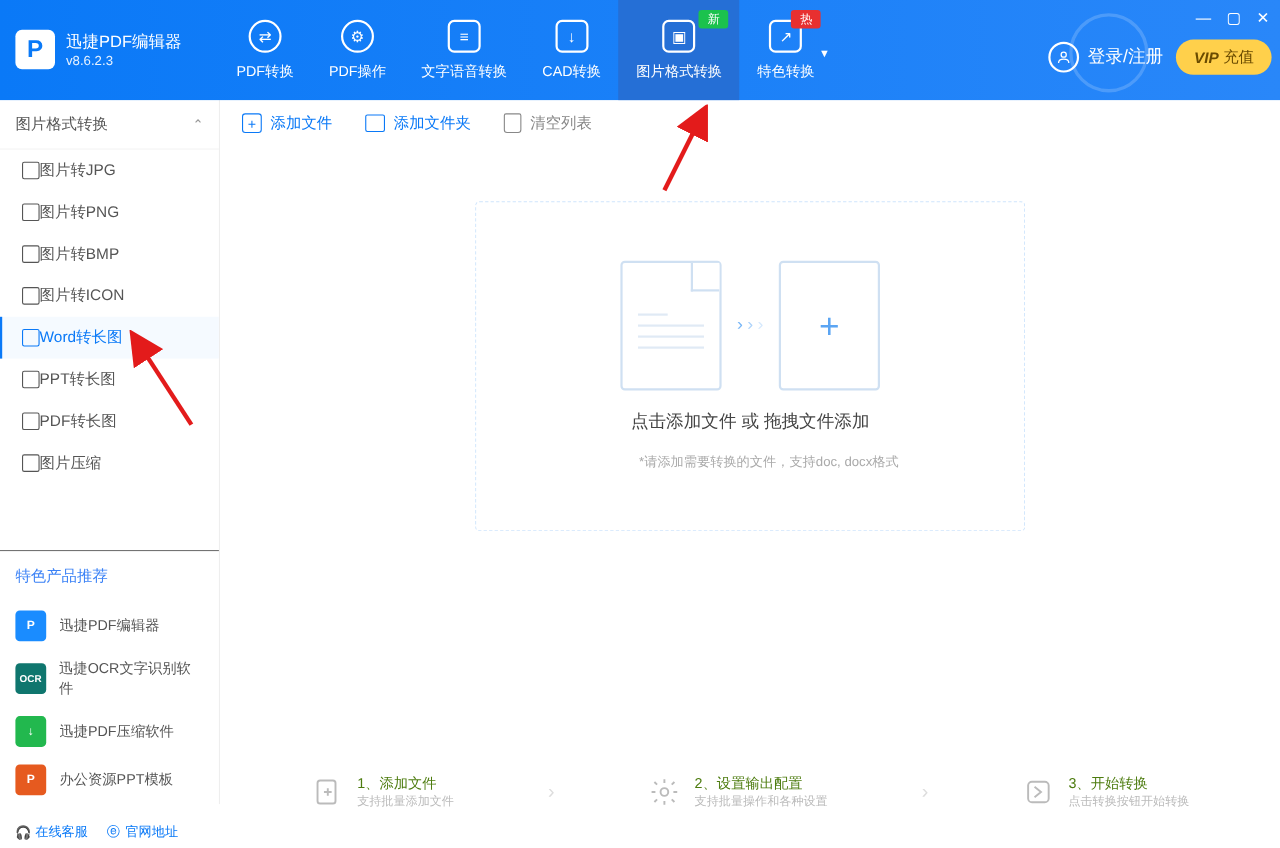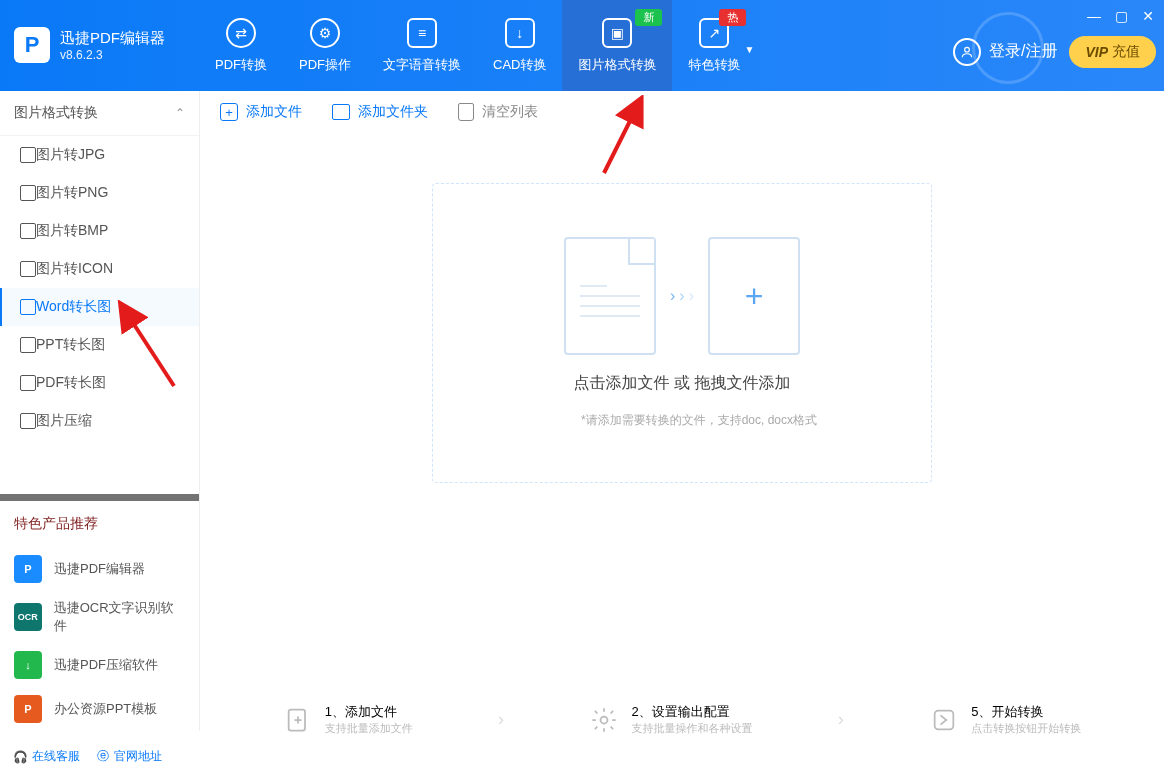--- a/index.html
+++ b/index.html
@@ -30,21 +30,21 @@
 .win-controls span { cursor: pointer; }
 
 .body-area { display: flex; height: 640px; }
 .sidebar { width: 200px; border-right: 1px solid #eee; display: flex; flex-direction: column; }
 .sidebar-header { padding: 13px 14px; font-size: 14px; color: #555; display: flex; justify-content: space-between; align-items: center; border-bottom: 1px solid #f3f3f3; }
 .chevron-up { font-size: 12px; color: #999; }
 .sidebar-item { display: flex; align-items: center; padding: 10px 20px; font-size: 14px; color: #555; cursor: pointer; }
 .sidebar-item.selected { color: #0a79f7; background: #f5faff; border-left: 2px solid #0a79f7; padding-left: 18px; }
 .sb-icon { width: 16px; height: 16px; border: 1.5px solid currentColor; border-radius: 2px; position: relative; flex-shrink: 0; }
 
-.recommend-header { padding: 14px; font-size: 14px; color: #7f1d1d; border-top: 7px solid #737373; margin-top: auto; }
+.recommend-header { padding: 14px; font-size: 14px; color: #3b82f6; border-top: 1px solid #737373; margin-top: auto; }
 .reco-list { }
 .reco-item { display: flex; align-items: center; gap: 12px; padding: 8px 14px; font-size: 13px; color: #555; cursor: pointer; }
 .reco-icon { width: 28px; height: 28px; border-radius: 4px; display: flex; align-items: center; justify-content: center; color: #fff; font-size: 11px; font-weight: bold; }
 
 .main { flex: 1; display: flex; flex-direction: column; }
 .toolbar { display: flex; gap: 30px; padding: 12px 20px; }
 .tool-btn { display: flex; align-items: center; gap: 8px; color: #0a79f7; font-size: 14px; cursor: pointer; }
 .tool-btn.muted { color: #888; }
 .tool-plus { width: 18px; height: 18px; border: 1.5px solid currentColor; border-radius: 3px; display: flex; align-items: center; justify-content: center; font-size: 13px; }
 .tool-folder { width: 18px; height: 16px; border: 1.5px solid currentColor; border-radius: 2px; position: relative; }
@@ -63,21 +63,21 @@
 .dz-hint { font-size: 12px; color: #aaa; margin-left: 34px; }
 
 .arrow-red { position: absolute; pointer-events: none; }
 .arrow1 { left: 598px; top: 95px; width: 48px; height: 80px; }
 .arrow2 { left: 116px; top: 300px; width: 64px; height: 90px; }
 
 .steps { position: absolute; bottom: 35px; left: 200px; right: 0; display: flex; justify-content: space-around; align-items: center; padding: 0 40px; }
 .step { display: flex; align-items: center; gap: 12px; }
 .step-icon { width: 30px; height: 30px; color: #bbb; display: flex; align-items: center; justify-content: center; }
 .step-text { display: flex; flex-direction: column; }
-.step-title { font-size: 13px; color: #000000; }
+.step-title { font-size: 13px; color: #4d7c0f; }
 .step-sub { font-size: 11px; color: #bbb; }
 .step-sep { color: #ddd; font-size: 18px; }
 
 .footer-bar { position: absolute; bottom: 6px; left: 14px; display: flex; gap: 16px; font-size: 12px; }
 .footer-link { display: flex; align-items: center; gap: 4px; color: #0a79f7; cursor: pointer; }
 .footer-link .fi { width: 14px; height: 14px; display: inline-flex; align-items: center; justify-content: center; }
 
 .globe-bg { position: absolute; top: 12px; right: 120px; width: 72px; height: 72px; border: 3px solid rgba(255,255,255,0.18); border-radius: 50%; }
 </style>
 </head>
@@ -287,21 +287,21 @@
   </div>
   <span class="step-sep">›</span>
   <div class="step">
     <div class="step-icon">
         <svg width="28" height="28" viewBox="0 0 24 24" fill="none" stroke="#bbb" stroke-width="1.5">
           <rect x="4" y="4" width="16" height="16" rx="3"></rect>
           <path d="M9 8l5 4-5 4"></path>
         </svg>
       </div>
     <div class="step-text">
-        <span class="step-title">5、开始转换</span>
+        <span class="step-title">3、开始转换</span>
         <span class="step-sub">点击转换按钮开始转换</span>
       </div>
   </div>
 </div>
 
 <div class="footer-bar">
   <div class="footer-link">
       <span class="fi">🎧</span>
       <span>在线客服</span>
     </div>

